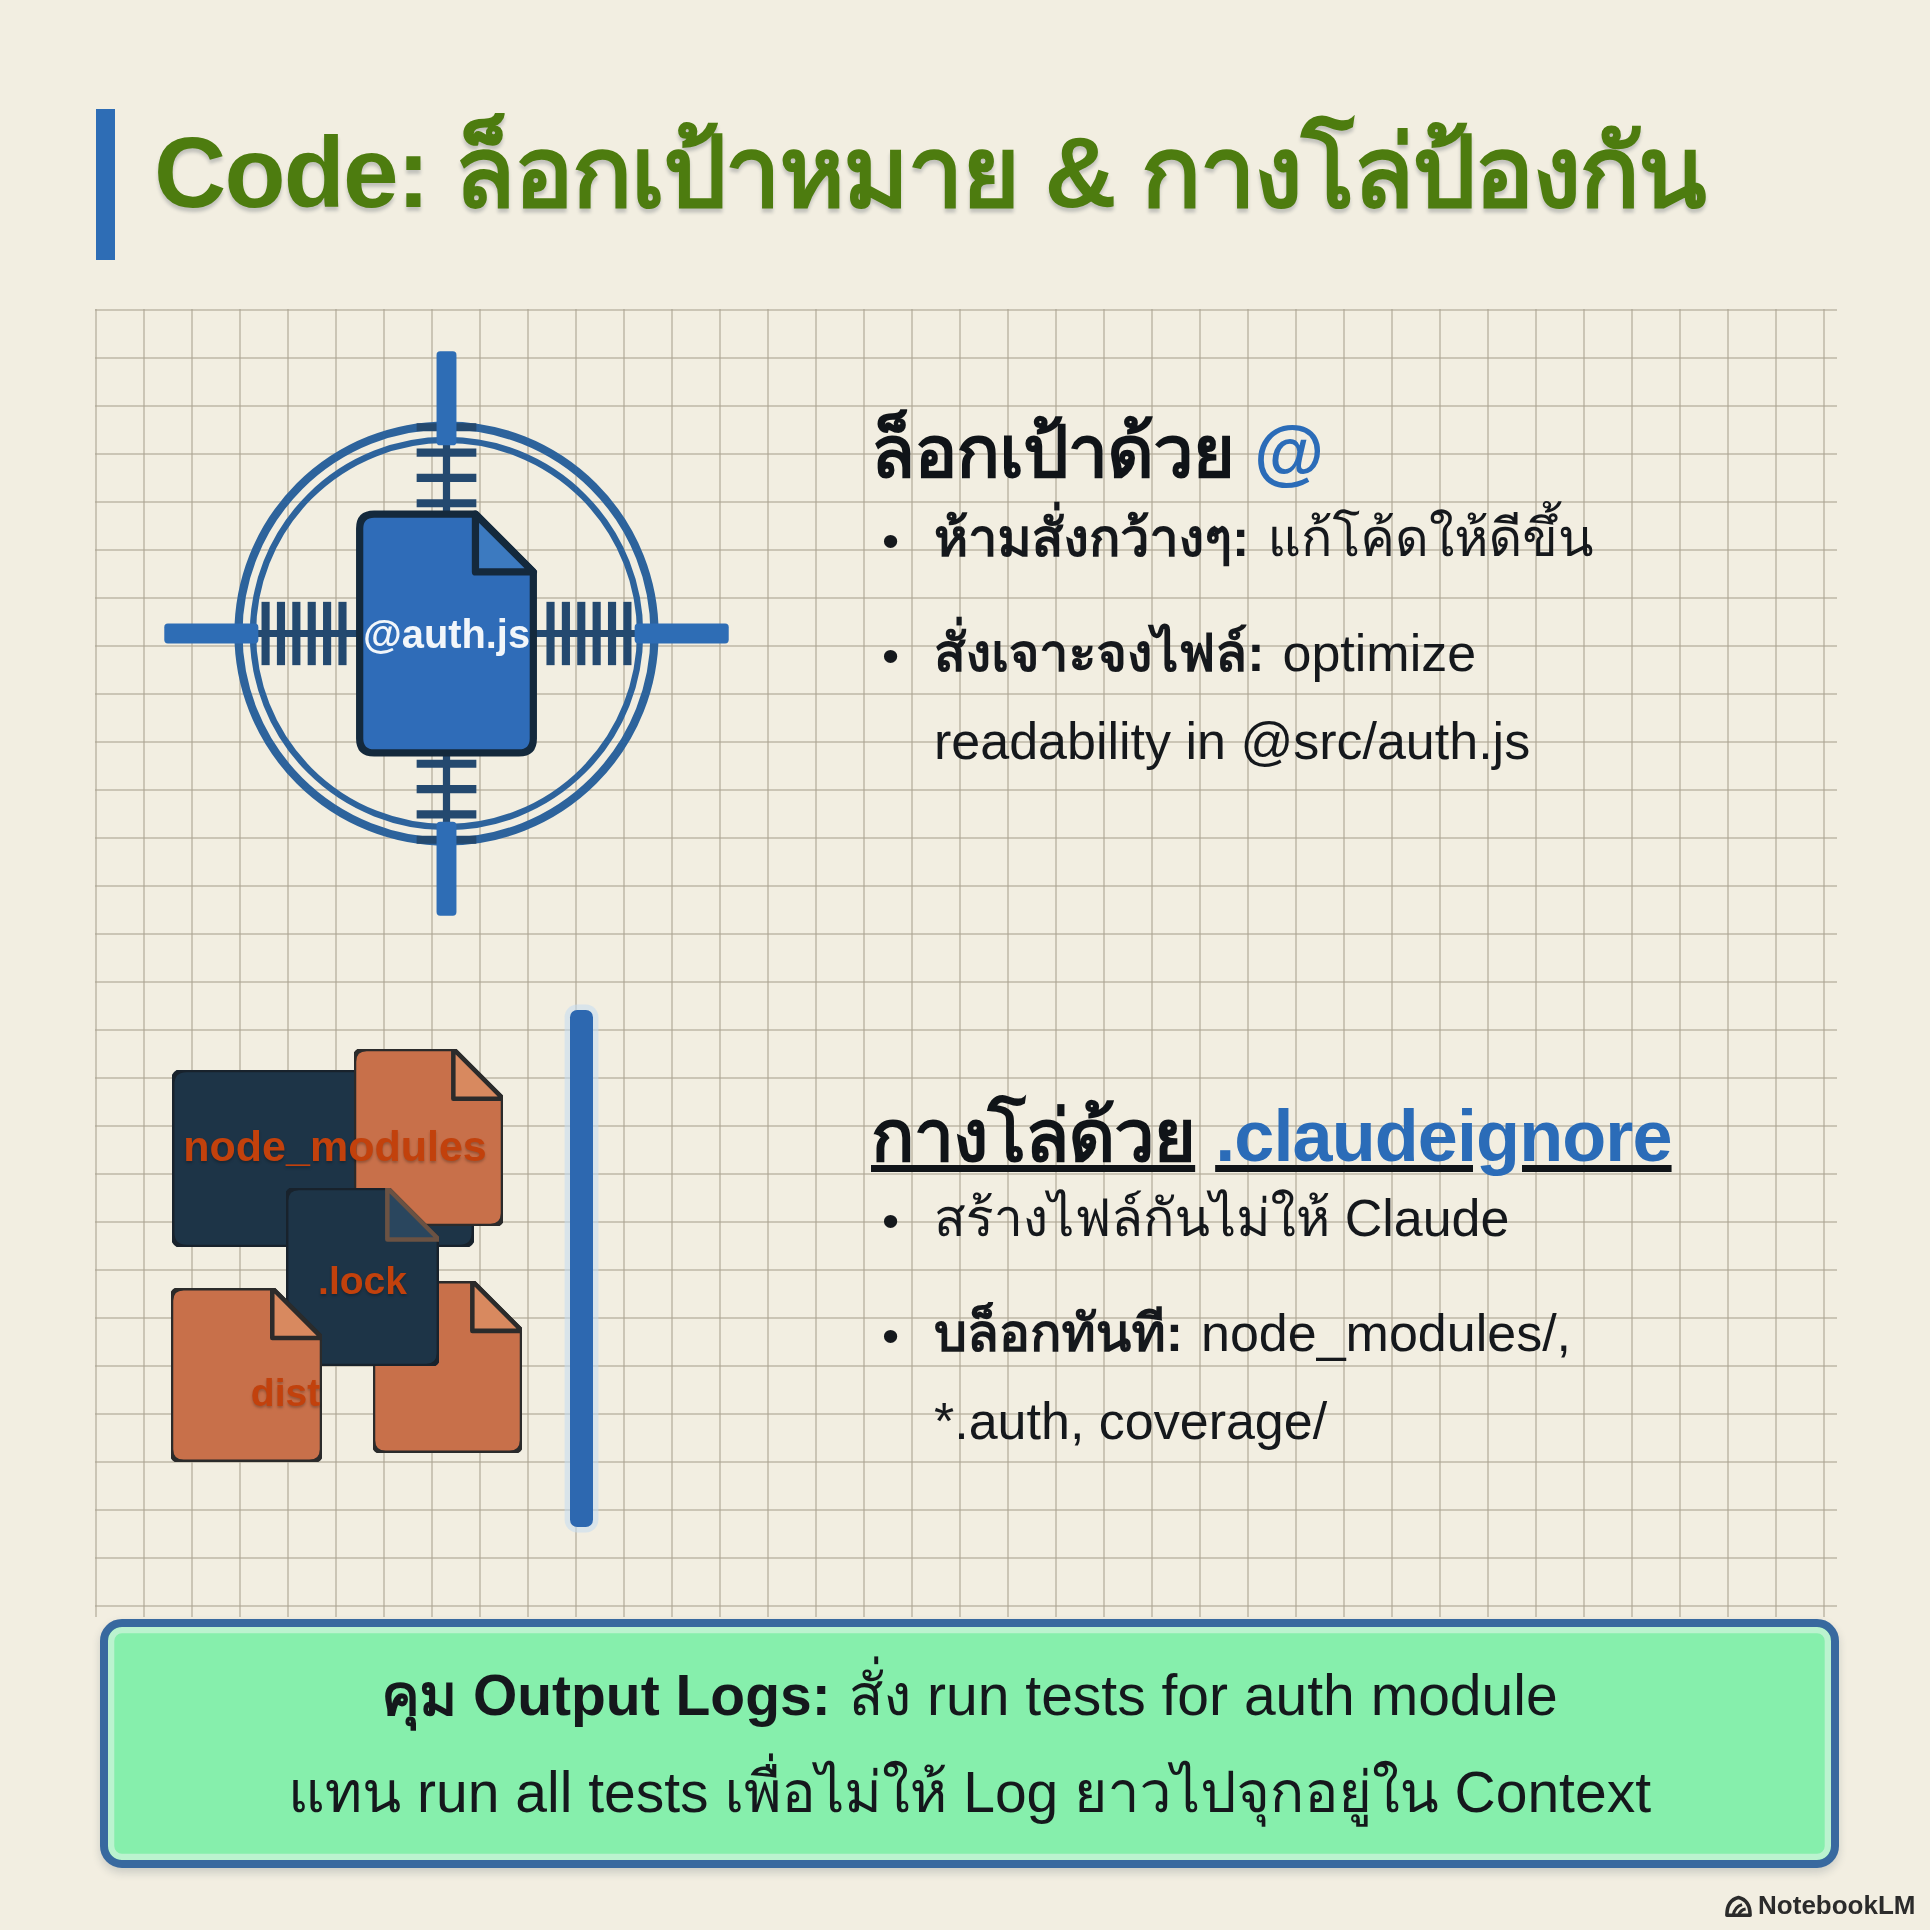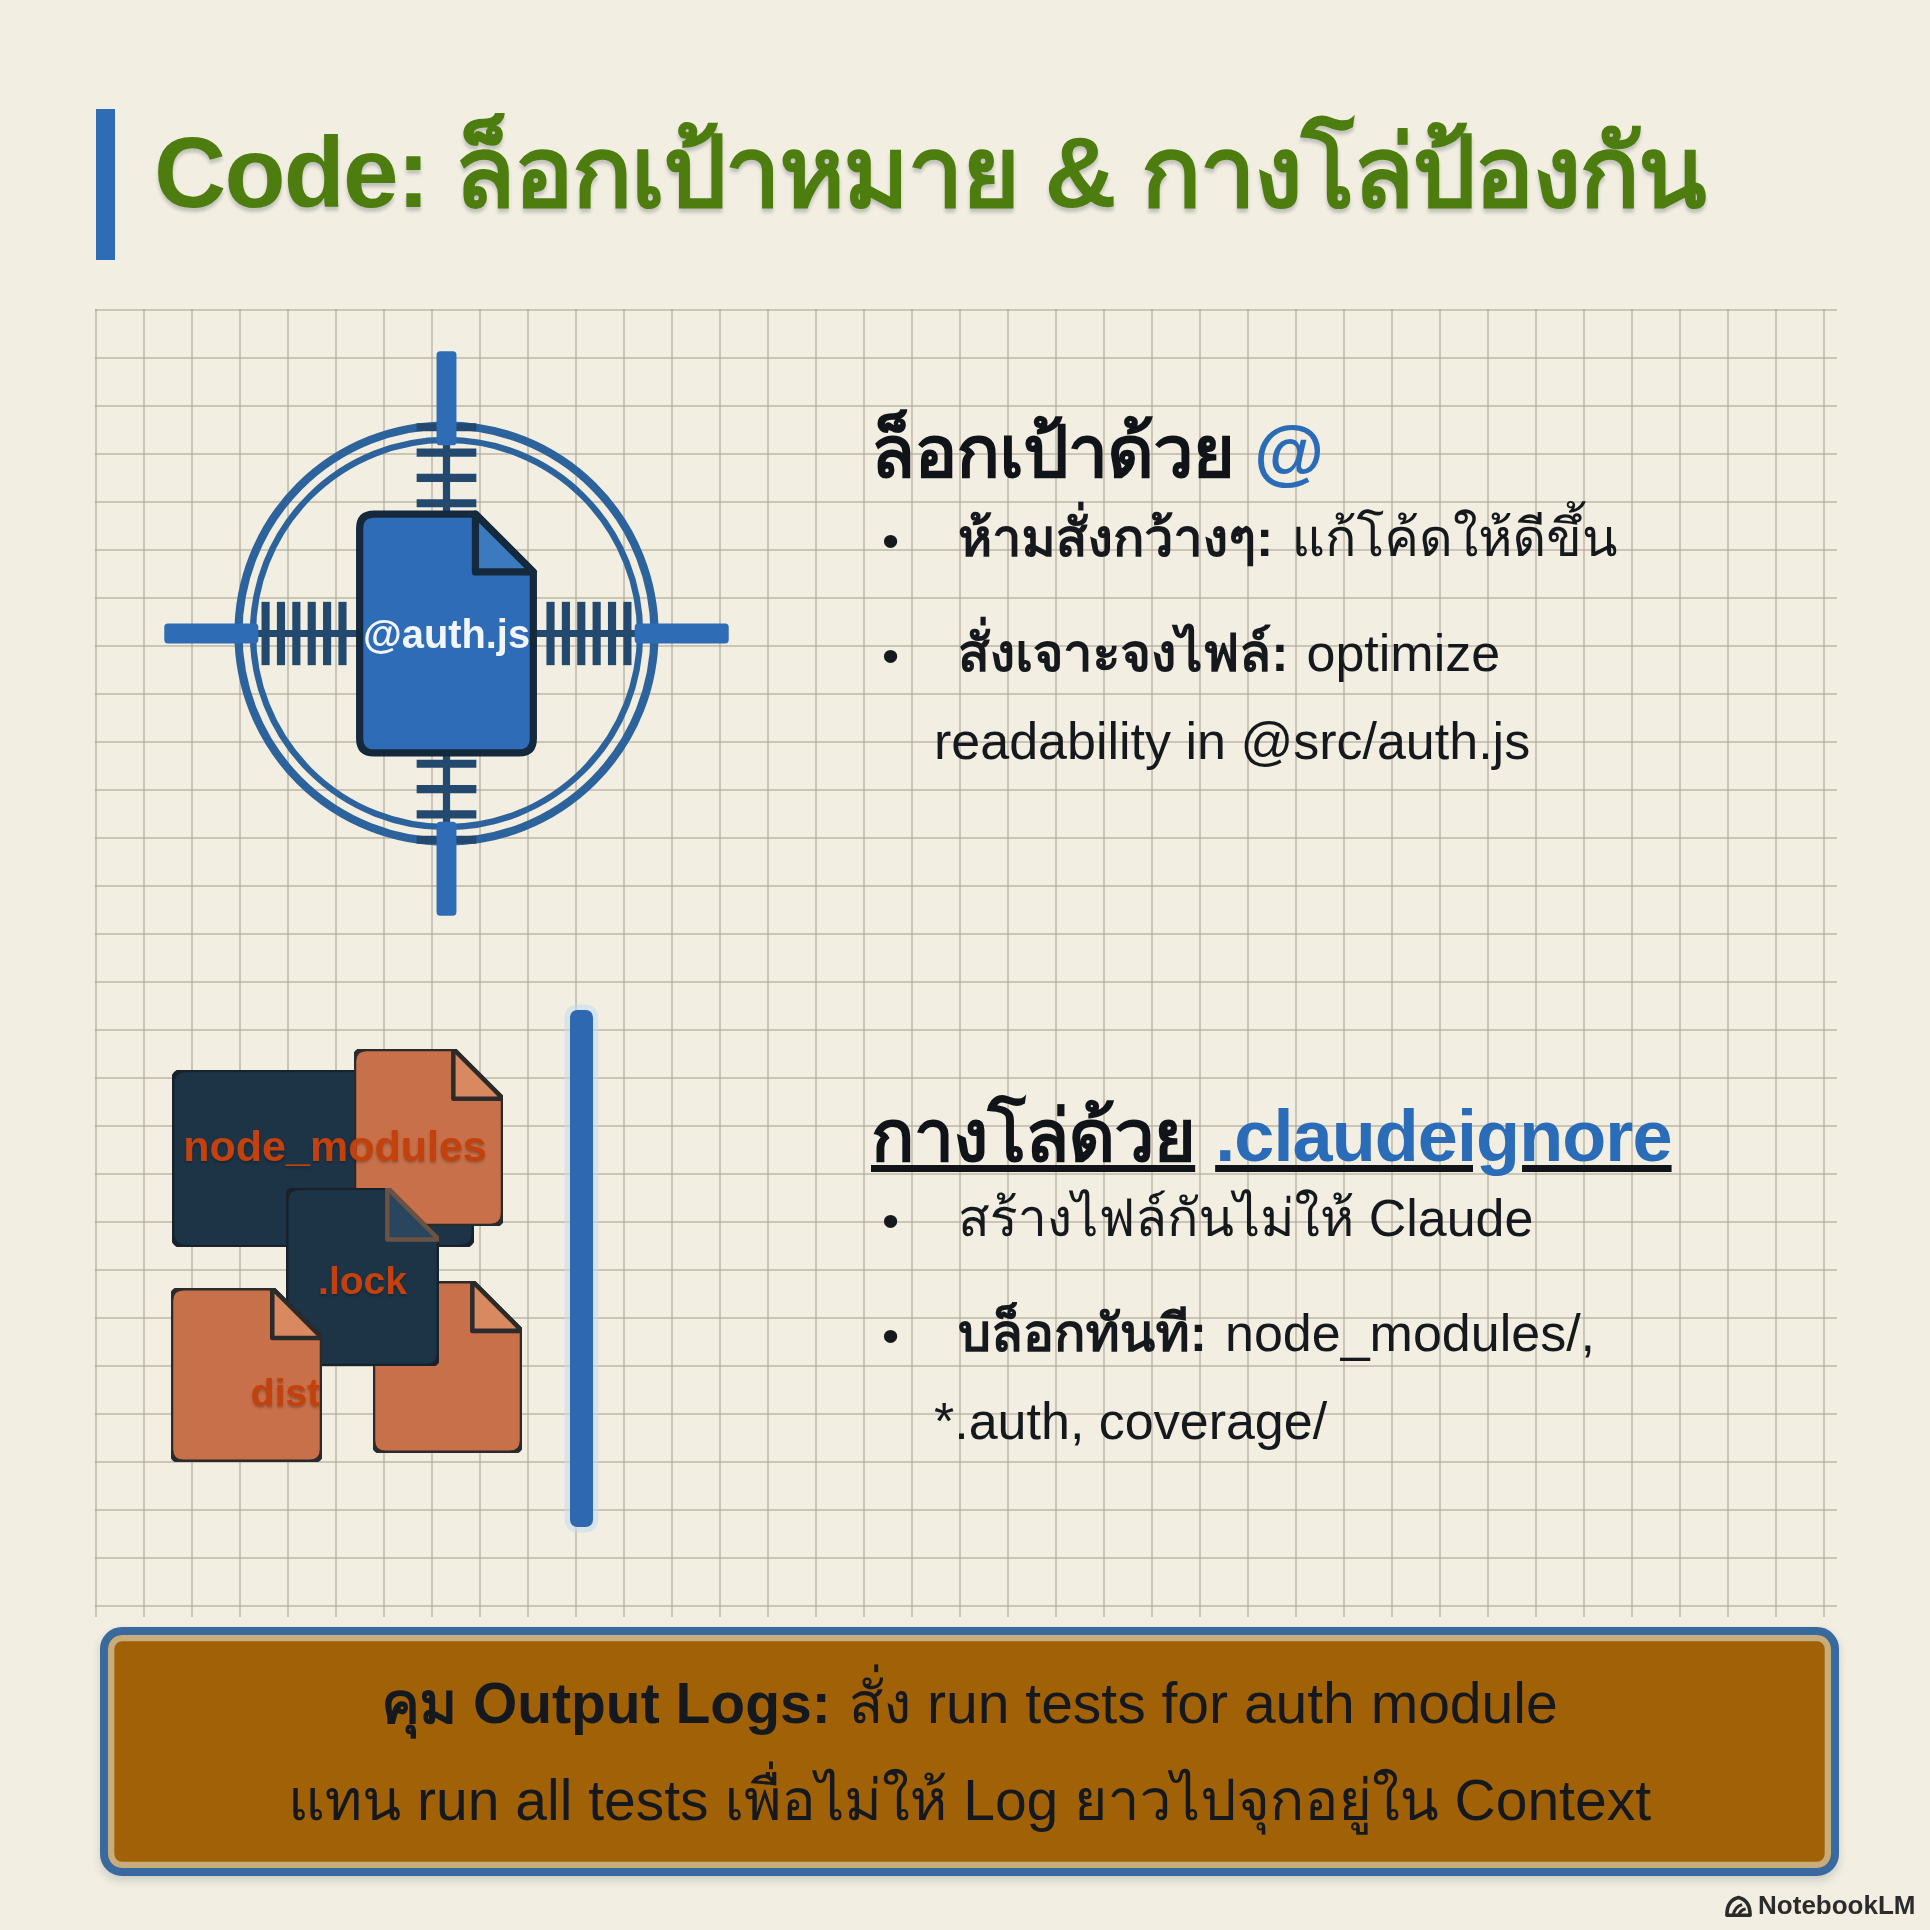--- a/index.html
+++ b/index.html
@@ -38,21 +38,21 @@
   .sec-heading .accent{color:#2b6cb8;margin-left:20px;}
   .h-target{top:394px;}
   .h-shield{top:1078px;text-decoration:underline;}
   .bullets{position:absolute;left:882px;width:1004px;font-size:52px;line-height:1.0;}
   .bul-target{top:512px;}
   .bul-shield{top:1192px;}
   .bullet{display:flex;margin-bottom:27px;}
   .dot{width:52px;flex:0 0 52px;font-size:49px;padding-top:3.6px;}
   .btxt{flex:1;}
   .b-line1,.b-line2{line-height:1.0;}
-  .b-line1{margin-bottom:36px;margin-left:24px;}
+  .b-line1{margin-bottom:36px;}
   .b-line2{margin-bottom:1.8px;}
   .lead{font-weight:800;}
   .lead:not(:empty){margin-right:18px;}
   
   .file{position:absolute;}
   .file-label{
     position:absolute;z-index:10;text-align:center;
     font-weight:700;color:#c2410c;
     text-shadow:0 1.8px 2.7px rgba(0,0,0,.25);
     white-space:nowrap;
@@ -61,25 +61,25 @@
   .lbl-lock{left:288px;top:1259px;width:149px;font-size:39px;}
   .lbl-dist{left:174px;top:1371px;width:149px;font-size:39px;margin-left:37px;}
   .divider{
     position:absolute;left:570px;top:1010px;width:22.6px;height:517px;
     background:#2d68b0;border-radius:7.2px;
     box-shadow:0 0 0 5.4px rgba(196,220,243,.55);
   }
   
   .note{
     position:absolute;left:100px;top:1619px;width:1723px;height:233px;
-    background:#a16207;
+    background:#86efac;
     border:8.1px solid #38699f;border-radius:22px;
     box-shadow:inset 0 0 0 6.3px rgba(240,248,242,.5), 0 4.5px 9px rgba(40,60,80,.18);
     display:flex;flex-direction:column;justify-content:center;align-items:center;
-    font-size:57px;color:#15181c;text-align:center;margin-top:8px;
+    font-size:57px;color:#15181c;text-align:center;
   }
   .note-line{line-height:1.0;}
   .note-line1{margin-bottom:40px;}
   
   .watermark{
     position:absolute;right:14.5px;bottom:9px;
     display:flex;align-items:center;gap:4px;
     font-size:26px;font-weight:700;color:#2b2b2b;
   }
 </style>

